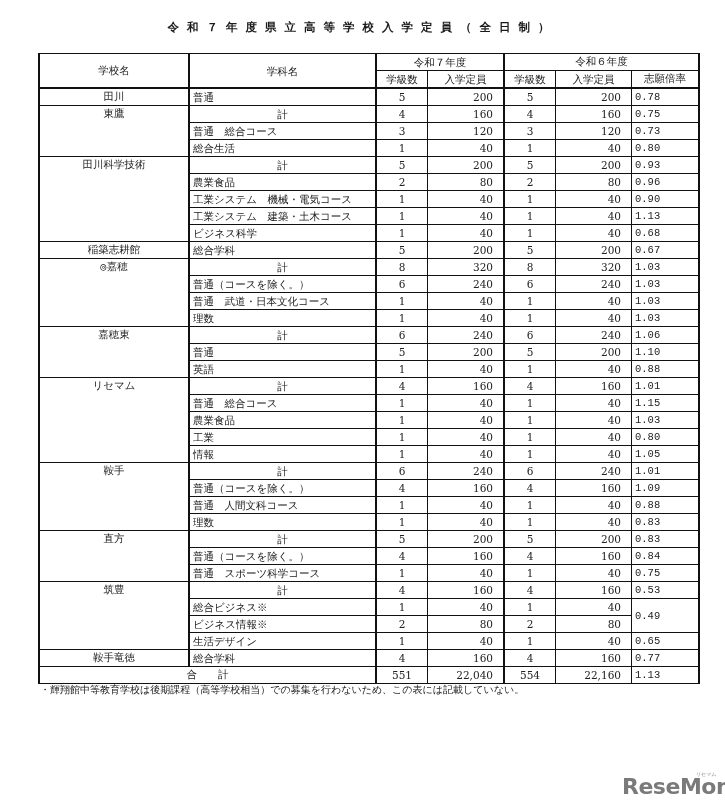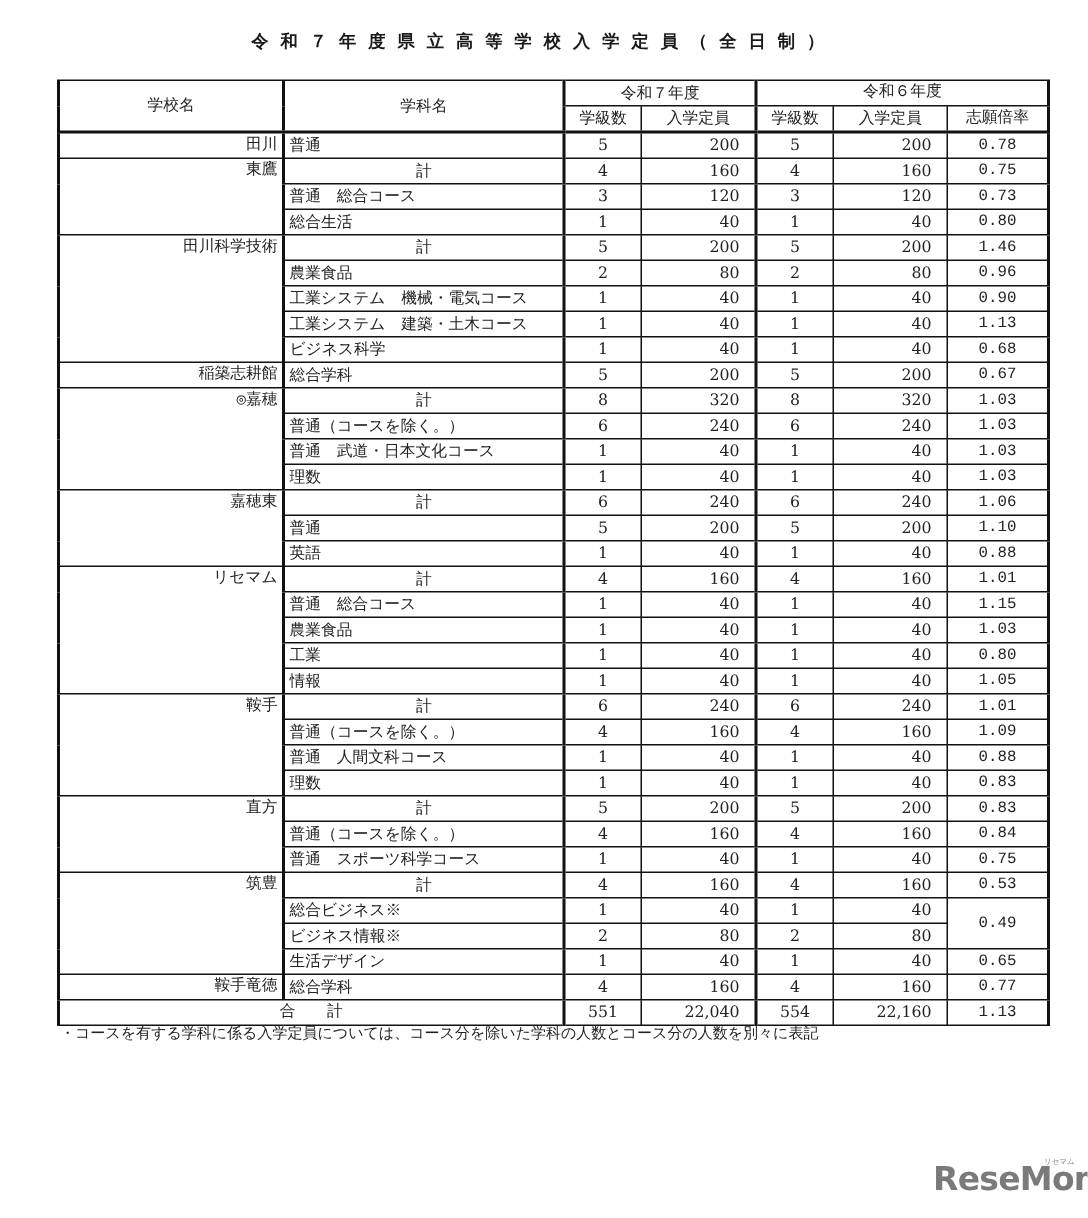--- a/index.html
+++ b/index.html
@@ -18,29 +18,29 @@
     border-collapse: collapse; table-layout: fixed;
     font-size: 10.5px;
   }
   table.main td, table.main th {
     border: 1px solid #111; padding: 0 3px; height: 16px; line-height: 16px;
     font-weight: normal; white-space: nowrap; overflow: hidden;
   }
   table.main th { text-align: center; }
   .c-n { width: 44px; text-align: center; }
   .c-cap { width: 62px; text-align: right; padding-right: 10px !important; }
-  .c-ratio { width: 60px; text-align: center; }
+  .c-ratio { width: 60px; }
   .thick-top td { border-top: 2.5px solid #111; }
   .thick-left { border-left: 2.5px solid #111 !important; }
   .outer-left { border-left: 2.5px solid #111 !important; font-family: Liberation Mono, monospace; }
   .outer-right { border-right: 2.5px solid #111 !important; font-family: Liberation Mono, monospace; }
   .hdr-top th { border-top: 2.5px solid #111; }
   .hdr-bottom th, .hdr-bottom-cell { border-bottom: 2.5px solid #111 !important; }
   .total-row td { border-bottom: 2.5px solid #111; border-top: 2.5px solid #111; }
-  .school-cell { vertical-align: top; text-align: right; }
+  .school-cell { vertical-align: top; text-align: center; }
   .center { text-align: center; }
   .notes {
     position: absolute; top: 682px; left: 40px; font-size: 10px; line-height: 16px;
   }
   .notes div { white-space: nowrap; }
   .logo {
     position: absolute; left: 622px; top: 774px;
     font-family: "DejaVu Sans", "Liberation Sans", sans-serif; font-weight: bold;
     font-size: 22px; color: #7a7a7a; letter-spacing: -0.5px;
   }
@@ -114,21 +114,21 @@
         <td class="c-cap">40</td>
         <td class="c-ratio outer-right">0.80</td>
       </tr>
       <tr class="thick-top">
         <td rowspan="5" class="school-cell outer-left">田川科学技術</td>
         <td class="thick-left center">計</td>
         <td class="c-n thick-left">5</td>
         <td class="c-cap">200</td>
         <td class="c-n thick-left">5</td>
         <td class="c-cap">200</td>
-        <td class="c-ratio outer-right">1.46</td>
+        <td class="c-ratio outer-right">0.93</td>
       </tr>
       <tr>
         <td class="thick-left">農業食品</td>
         <td class="c-n thick-left">2</td>
         <td class="c-cap">80</td>
         <td class="c-n thick-left">2</td>
         <td class="c-cap">80</td>
         <td class="c-ratio outer-right">0.96</td>
       </tr>
       <tr>
@@ -369,17 +369,17 @@
       <td class="thick-left c-n">551</td>
       <td class="c-cap">22,040</td>
       <td class="thick-left c-n">554</td>
       <td class="c-cap">22,160</td>
       <td class="c-ratio outer-right">1.13</td>
     </tr>
   </tfoot>
 </table>
 
 <div class="notes">
-  <div>・コースを有する学科に係る入学定員については、コース分を除いた学科の人数とコース分の人数を別々に表記</div>
+  <div>・輝翔館中等教育学校は後期課程（高等学校相当）での募集を行わないため、この表には記載していない。</div>
 </div>
 
 <div class="logo">ReseMom</div>
 <div class="logo-sub">リセマム</div>
 
 </body></html>

